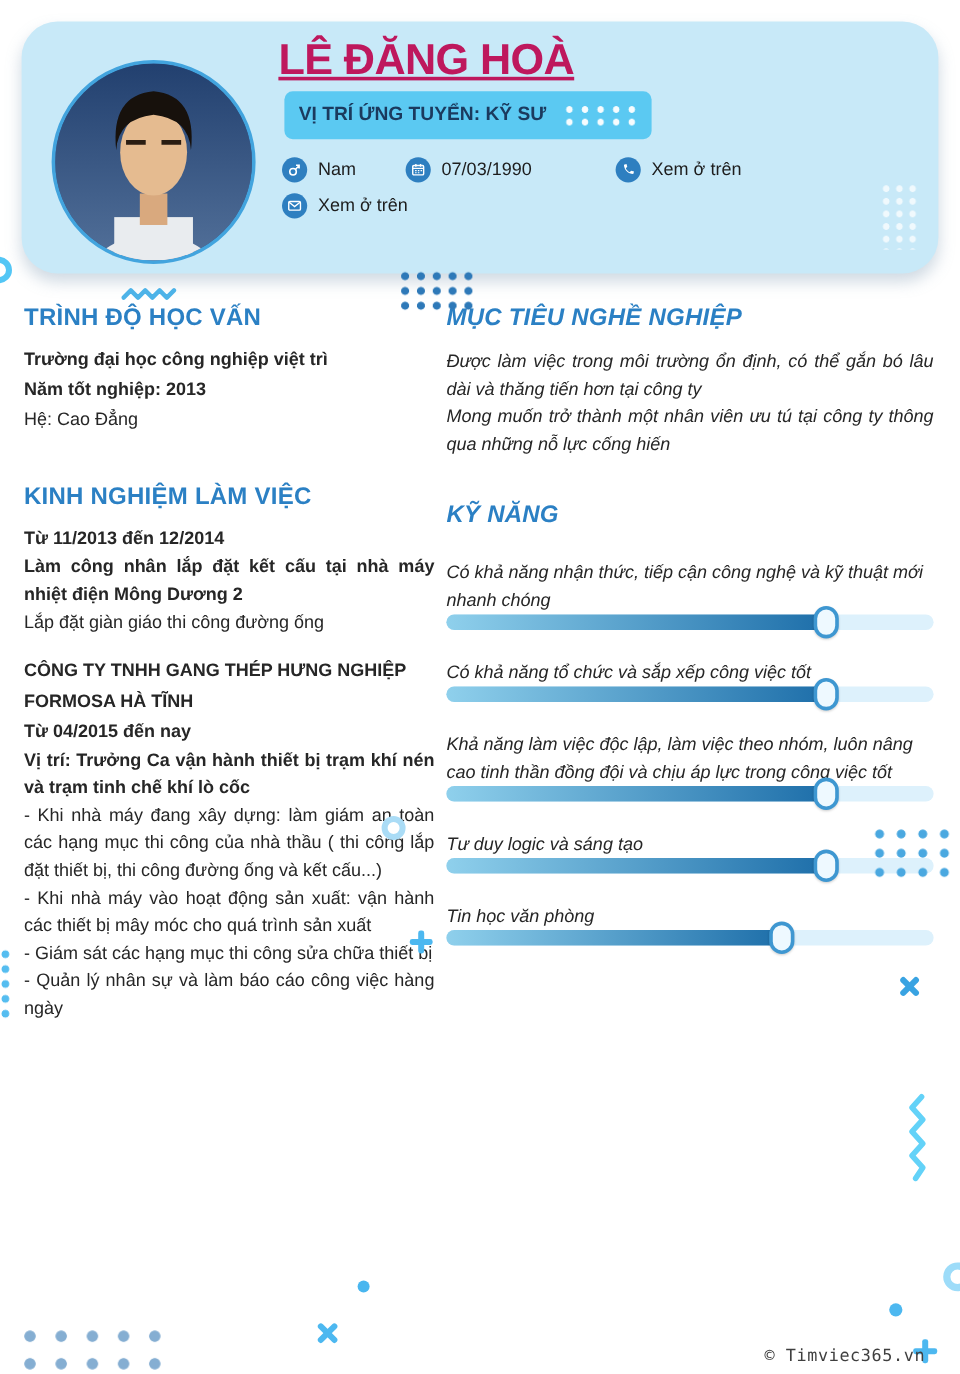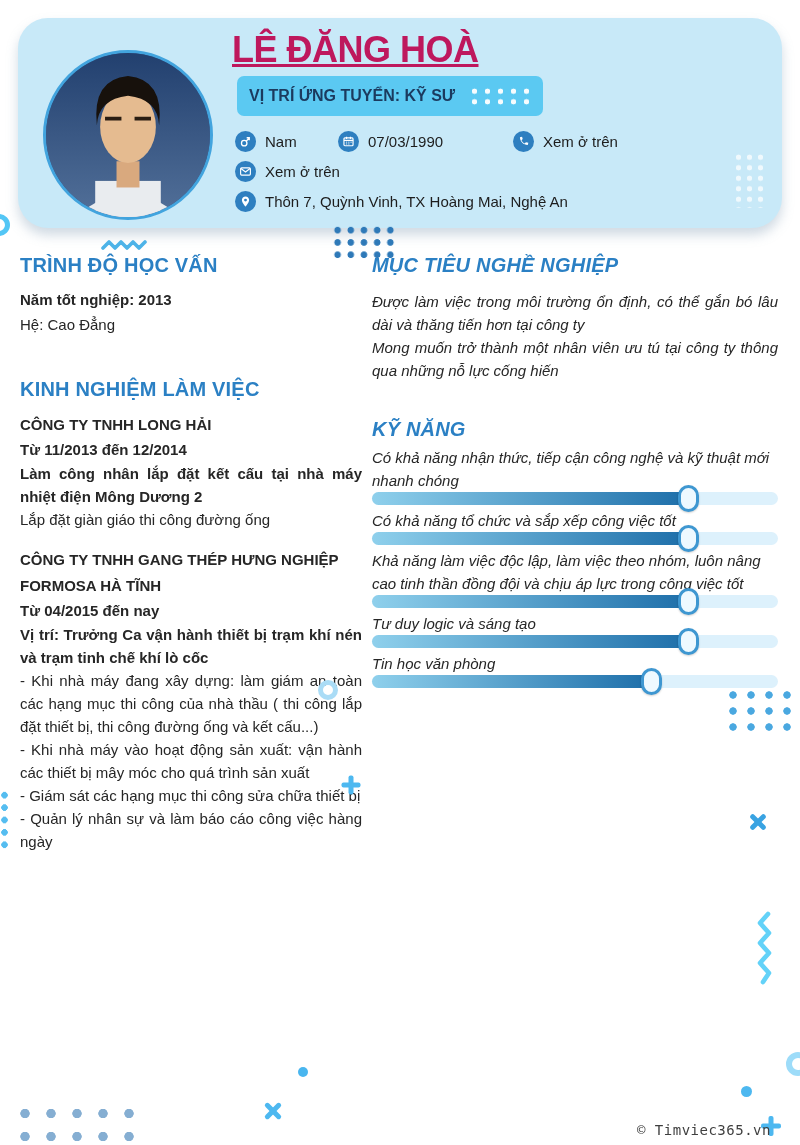--- a/index.html
+++ b/index.html
@@ -62,21 +62,21 @@
   .exp-title{margin-top:40px;}
   .job{margin-top:10px;}
   .job + .job{margin-top:16px;}
   .job .company{margin:0;font-size:15px;font-weight:bold;line-height:26px;}
   .job .period{font-weight:bold;line-height:24px;}
   .job .role{font-weight:bold;text-align:justify;line-height:23px;}
   .job .detail{text-align:justify;}
   .obj{margin-top:12px;}
   .obj p{text-align:justify;}
   .skills-title{margin-top:34px;}
-  .skill{margin-top:4px;}
+  .skill{margin-top:24px;}
   .skill:first-of-type{margin-top:9px;}
   .skill-label{margin:0 0 9px 0;}
   .bar{position:relative;height:13px;border-radius:7px;background:var(--slider_track,#ddf1fc);}
   .bar-fill{
     position:absolute;left:0;top:0;height:100%;border-radius:7px;
     background:linear-gradient(90deg,var(--slider_fill_start,#8fd0ec),var(--slider_fill_end,#1d6ea9));
   }
   .bar-thumb{
     position:absolute;top:-7px;width:21px;height:27px;border-radius:11px;
     background:#eef9ff;border:3.5px solid #3e97d1;box-sizing:border-box;
@@ -167,44 +167,35 @@
   <div class="contact" style="left:217px;top:143px;">
     <span class="cicon">
       <svg viewBox="0 0 20 20">
           <rect x="2.5" y="4.5" width="15" height="11" rx="1.5" fill="none" stroke="#fff" stroke-width="1.8"></rect>
           <path d="M3 5.5l7 5.4 7-5.4" fill="none" stroke="#fff" stroke-width="1.8"></path>
         </svg>
     </span>
     <span>Xem ở trên</span>
   </div>
 
-  <div class="contact" style="left:217px;top:173px;">
-    <span class="cicon">
-      <svg viewBox="0 0 20 20">
-          <path d="M10 2.2c-3.1 0-5.6 2.4-5.6 5.5C4.4 11.8 10 17.8 10 17.8s5.6-6 5.6-10.1c0-3.1-2.5-5.5-5.6-5.5z" fill="#fff"></path>
-          <circle cx="10" cy="7.8" r="2.2" fill="#2e7fc0"></circle>
-        </svg>
-    </span>
-    <span>Thôn 7, Quỳnh Vinh, TX Hoàng Mai, Nghệ An</span>
-  </div>
 
   <div class="header-dots-white"></div>
 </header>
 
 <section class="col-left">
   <h2 class="sec-title">TRÌNH ĐỘ HỌC VẤN</h2>
   <div class="edu">
+    <p class="b">Trường đại học công nghiệp việt trì</p>
     <p class="b">Năm tốt nghiệp: 2013</p>
     <p>Hệ: Cao Đẳng</p>
   </div>
 
   <h2 class="sec-title exp-title">KINH NGHIỆM LÀM VIỆC</h2>
 
   <div class="job">
-    <h3 class="company">CÔNG TY TNHH LONG HẢI</h3>
     <p class="period">Từ 11/2013 đến 12/2014</p>
     <p class="role">Làm công nhân lắp đặt kết cấu tại nhà máy nhiệt điện Mông Dương 2</p>
     <p class="detail">Lắp đặt giàn giáo thi công đường ống</p>
   </div>
 
   <div class="job">
     <h3 class="company">CÔNG TY TNHH GANG THÉP HƯNG NGHIỆP FORMOSA HÀ TĨNH</h3>
     <p class="period">Từ 04/2015 đến nay</p>
     <p class="role">Vị trí: Trưởng Ca vận hành thiết bị trạm khí nén và trạm tinh chế khí lò cốc</p>
     <p class="detail">- Khi nhà máy đang xây dựng: làm giám an toàn các hạng mục thi công của nhà thầu ( thi công lắp đặt thiết bị, thi công đường ống và kết cấu...)</p>

